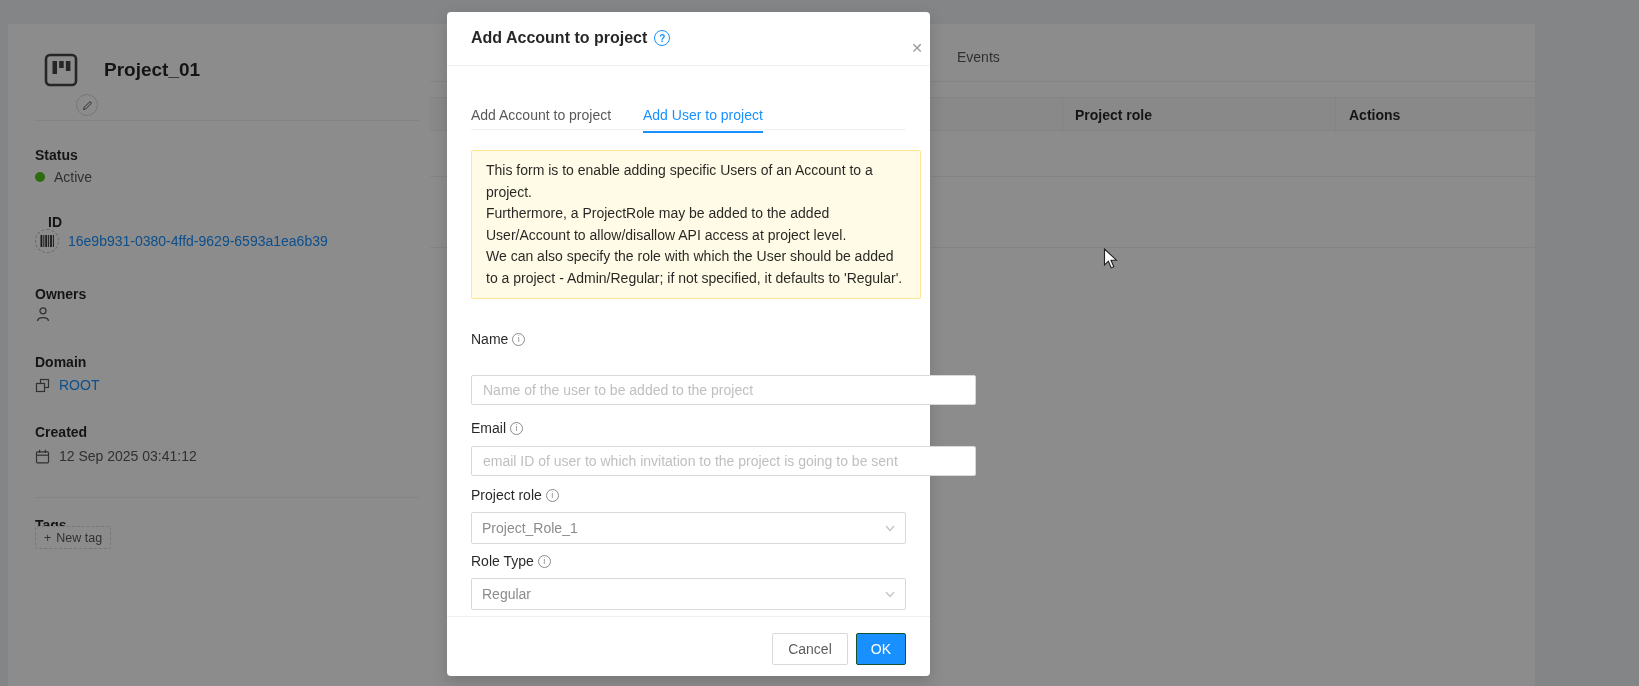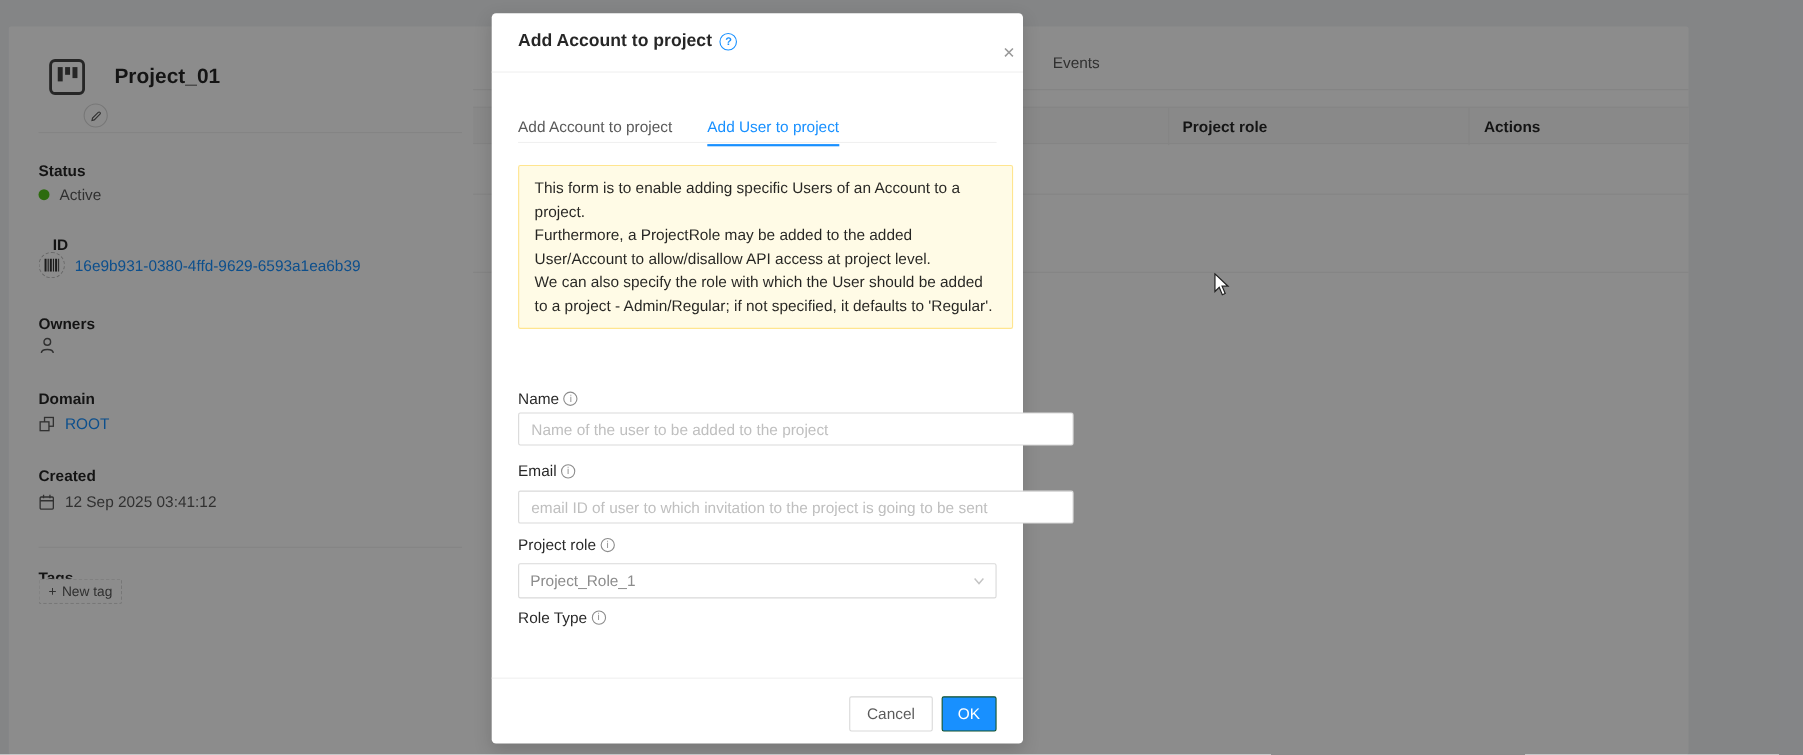--- a/index.html
+++ b/index.html
@@ -167,21 +167,21 @@
     <div class="m-tab tab1">Add Account to project</div>
     <div class="m-tab tab2 active">Add User to project</div>
     <div class="m-tabline"></div>
 
     <div class="m-alert">
       <div>This form is to enable adding specific Users of an Account to a project.</div>
       <div>Furthermore, a ProjectRole may be added to the added User/Account to allow/disallow API access at project level.</div>
       <div>We can also specify the role with which the User should be added to a project - Admin/Regular; if not specified, it defaults to 'Regular'.</div>
     </div>
 
-    <div class="f-label" style="top:342px;">
+    <div class="f-label" style="top:319px;">
       <span>Name</span>
       <span class="info-i">i</span>
     </div>
     <input class="f-input" style="top: 363px;" placeholder="Name of the user to be added to the project">
 
     <div class="f-label" style="top:408px;">
       <span>Email</span>
       <span class="info-i">i</span>
     </div>
     <input class="f-input" style="top: 434px;" placeholder="email ID of user to which invitation to the project is going to be sent">
@@ -194,20 +194,26 @@
       <span>Project_Role_1</span>
       <svg width="10" height="7" viewBox="0 0 10 7">
         <polyline points="1,1 5,5.5 9,1" fill="none" stroke="#c4c4c4" stroke-width="1.3"></polyline>
       </svg>
     </div>
 
     <div class="f-label" style="top:541px;">
       <span>Role Type</span>
       <span class="info-i">i</span>
     </div>
+    <div class="f-select" style="top:566px;">
+      <span>Regular</span>
+      <svg width="10" height="7" viewBox="0 0 10 7">
+        <polyline points="1,1 5,5.5 9,1" fill="none" stroke="#c4c4c4" stroke-width="1.3"></polyline>
+      </svg>
+    </div>
 
     <div class="m-footer">
       <button class="btn btn-cancel">Cancel</button>
       <button class="btn btn-ok">OK</button>
     </div>
   </div>
 
   <svg class="cursor" width="15" height="22" viewBox="0 0 15 22">
     <path d="M1.5 1 L1.5 17 L5.4 13.2 L8.2 19.9 L10.8 18.8 L8 12.2 L13.4 12.2 Z" fill="#fff" stroke="#222" stroke-width="1.1"></path>
   </svg>

